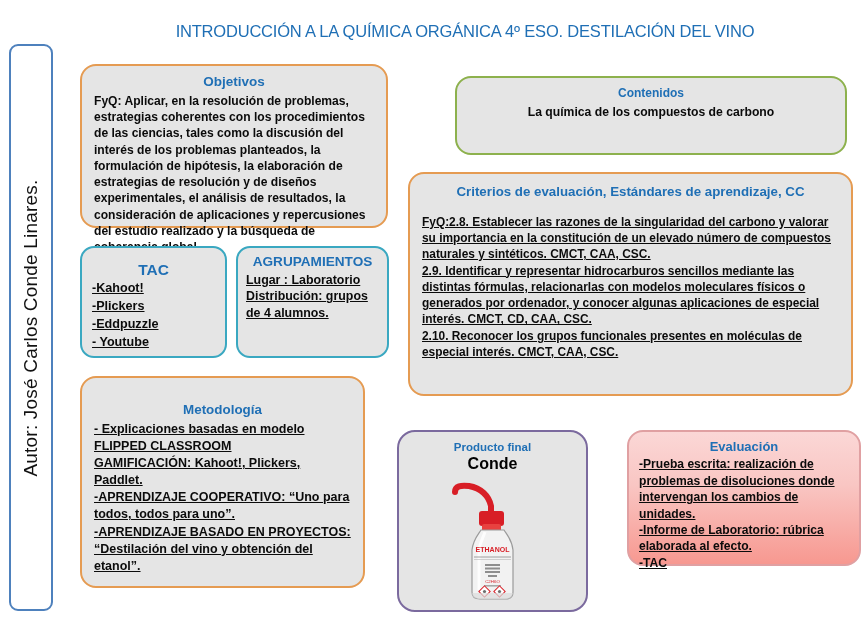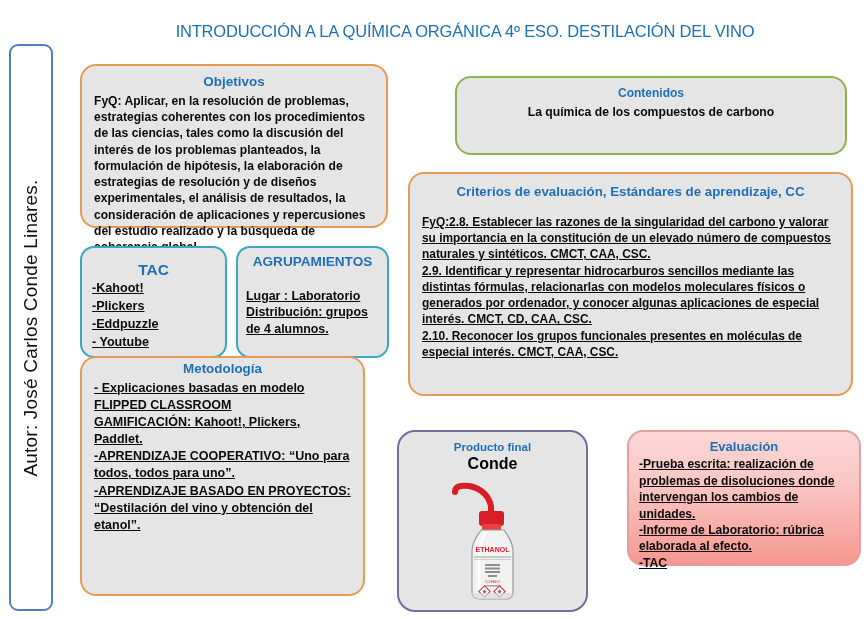--- a/index.html
+++ b/index.html
@@ -122,28 +122,28 @@
   #card-tac .card-title { font-size: 15.5px; margin-bottom: 1px; }
   #card-tac .card-body { font-size: 12.6px; line-height: 1.42; }
 
   #card-agrupamientos {
     left: 236px; top: 246px;
     width: 153px; height: 112px;
     border: 2.6px solid #3AA8C1;
     border-radius: 14px;
     padding: 6px 8px;
   }
-  #card-agrupamientos .card-title { font-size: 13.6px; margin-bottom: 17px; }
+  #card-agrupamientos .card-title { font-size: 13.6px; margin-bottom: 1px; }
   #card-agrupamientos .card-body { font-size: 12.4px; line-height: 1.32; }
 
   #card-metodologia {
-    left: 80px; top: 356px;
-    width: 285px; height: 240px;
+    left: 80px; top: 376px;
+    width: 285px; height: 212px;
     border: 2.4px solid #E59B52;
-    padding-top: 3px;
+    padding-top: 24px;
   }
   #card-metodologia .card-title { font-size: 13.4px; margin-bottom: 2px; }
   #card-metodologia .card-body { font-size: 12.5px; line-height: 1.37; }
 
   #card-producto {
     left: 397px; top: 430px;
     width: 191px; height: 182px;
     border: 2.4px solid #7B6A9E;
     border-radius: 18px;
     padding: 8px 8px;

